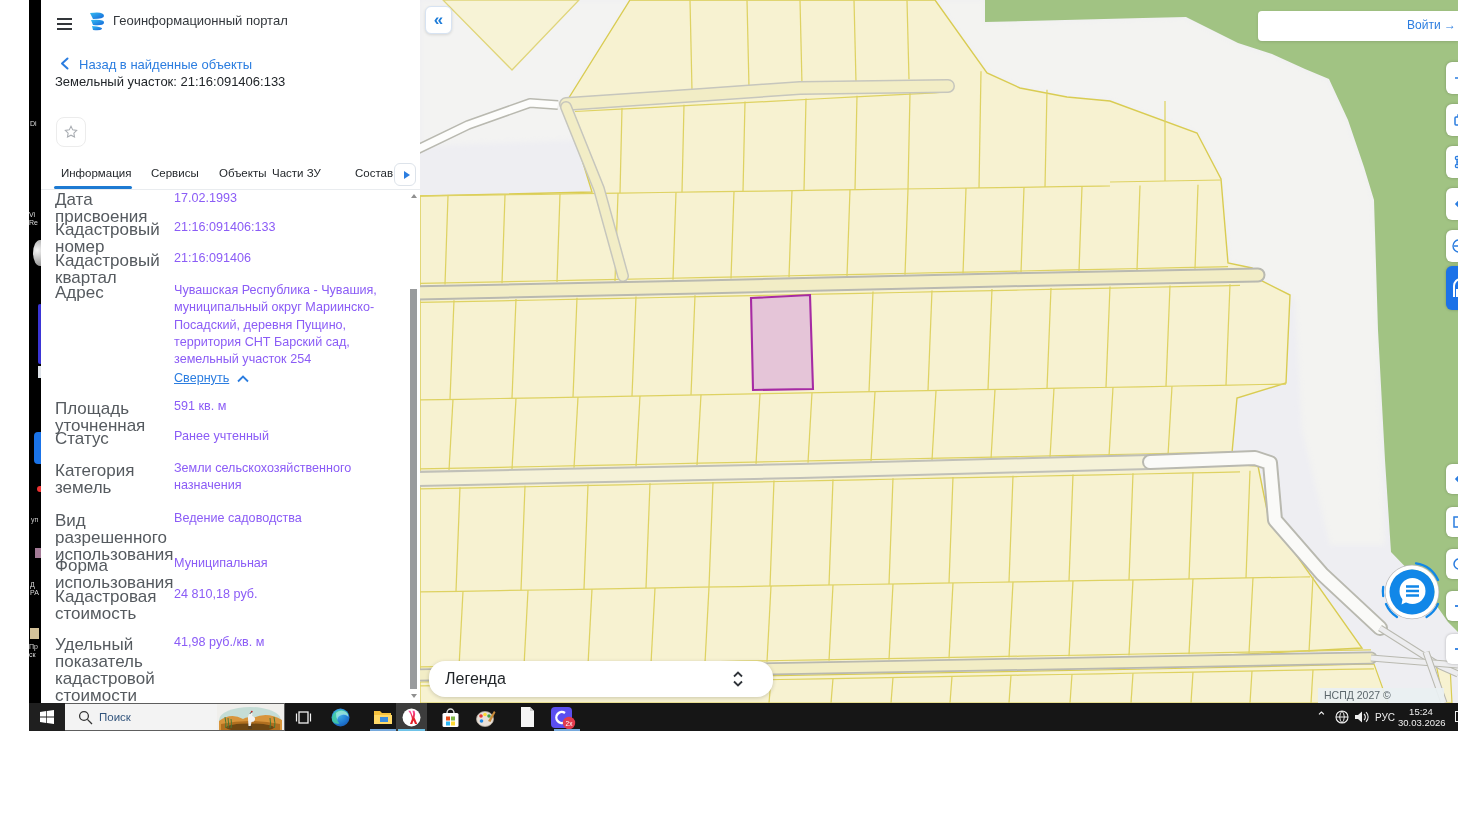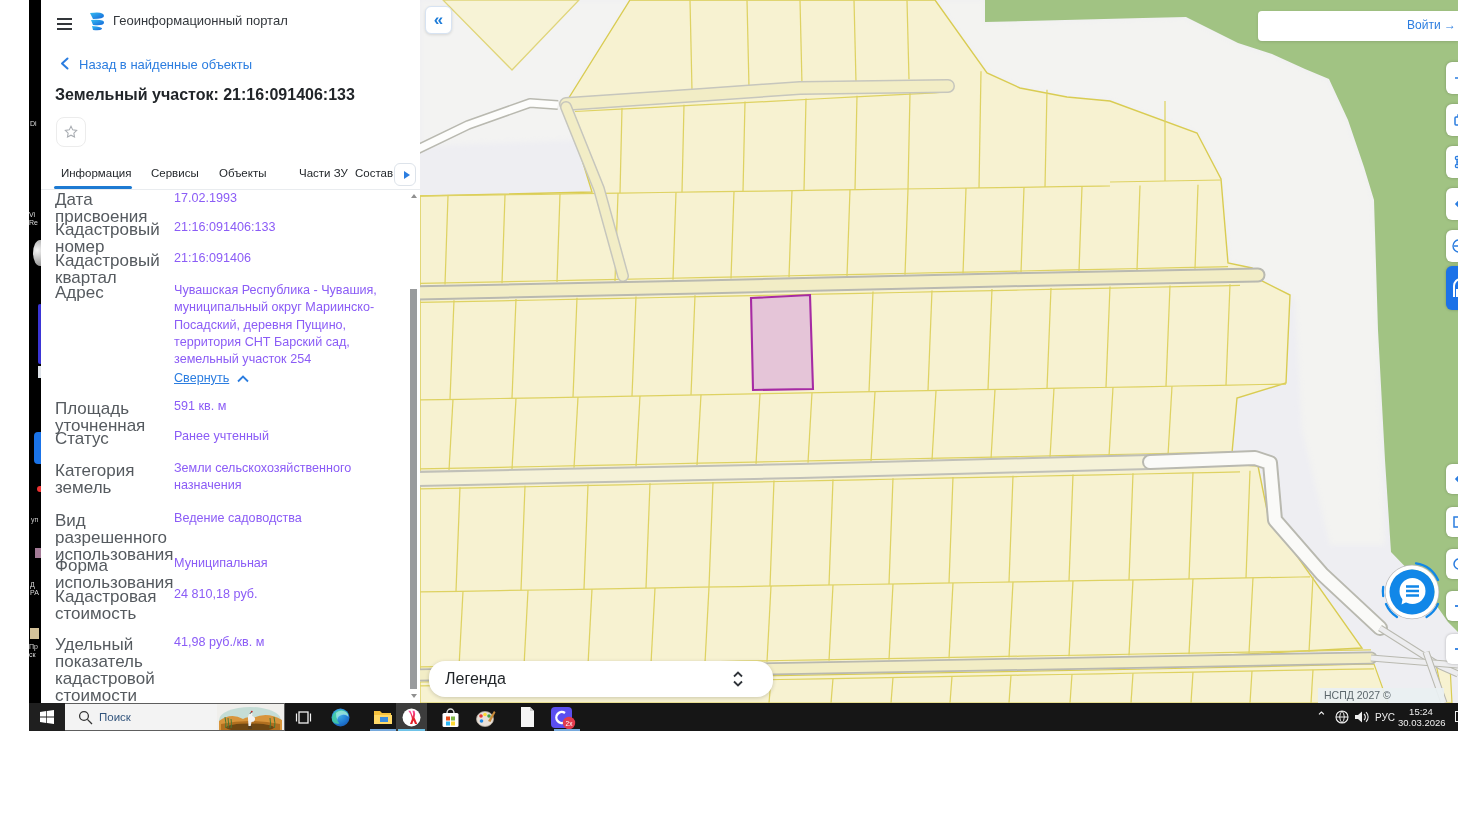--- a/index.html
+++ b/index.html
@@ -43,28 +43,28 @@
       </defs>
       <path d="M3 2 Q17 0 17 5 Q17 8 6 8 Z" fill="url(#lg)"></path>
       <path d="M4 9 Q18 8 17 12 Q16 15 6 14 Z" fill="url(#lg)"></path>
       <path d="M5 15 Q16 16 15 18 Q13 20 6 19 Z" fill="url(#lg)"></path>
     </svg>
     <div class="abs" style="left:72px;top:13px;font-size:13px;color:#33373c;font-weight:400">Геоинформационный портал</div>
     <svg class="abs" style="left:19px;top:57px" width="9" height="13" viewBox="0 0 9 13">
       <path d="M7.5 1.5 L2 6.5 L7.5 11.5" fill="none" stroke="#2b7de0" stroke-width="2" stroke-linecap="round" stroke-linejoin="round"></path>
     </svg>
     <div class="abs blue" style="left:38px;top:57px;font-size:13px">Назад в найденные объекты</div>
-    <div class="abs" style="left:14px;top:86px;font-size:16px;font-weight:700;color:#212529">Земельный участок: 21:16:091406:133</div>
+    <div class="abs" style="left:14px;top:74px;font-size:13px;font-weight:400;color:#212529">Земельный участок: 21:16:091406:133</div>
     <div class="abs" style="left:15px;top:117px;width:30px;height:30px;border:1px solid #ececec;border-radius:8px"><svg width="16" height="16" viewBox="0 0 24 24" style="margin:6px">
         <path d="M12 3.5l2.6 5.3 5.9.9-4.2 4.1 1 5.8-5.3-2.8-5.3 2.8 1-5.8-4.2-4.1 5.9-.9z" fill="none" stroke="#a9adb2" stroke-width="1.6"></path>
       </svg></div>
     <div class="tab" style="left:20px">Информация</div>
     <div class="tab" style="left:110px">Сервисы</div>
     <div class="tab" style="left:178px">Объекты</div>
-    <div class="tab" style="left:258px">Части ЗУ</div>
+    <div class="tab" style="left:231px">Части ЗУ</div>
     <div class="tab" style="left:314px">Состав</div>
     <div class="abs" style="left:353px;top:163px;width:22px;height:23px;border:1px solid #dde3ea;border-radius:6px;background:#fff;z-index:2"><svg width="8" height="8" viewBox="0 0 8 8" style="margin:7px 0 0 8px">
         <path d="M1 0l6 4-6 4z" fill="#2b7de0"></path>
       </svg></div>
     <div class="abs" style="left:13px;top:186px;width:78px;height:3px;background:#1d7ad2;border-radius:2px"></div>
     <div class="abs" style="left:0;top:189px;width:379px;height:1px;background:#e9ecef"></div>
     <div class="lbl" style="top:191px">Дата присвоения</div>
     <div class="val" style="top:190px">17.02.1993</div>
     <div class="lbl" style="top:221px">Кадастровый номер</div>
     <div class="val" style="top:219px">21:16:091406:133</div>

